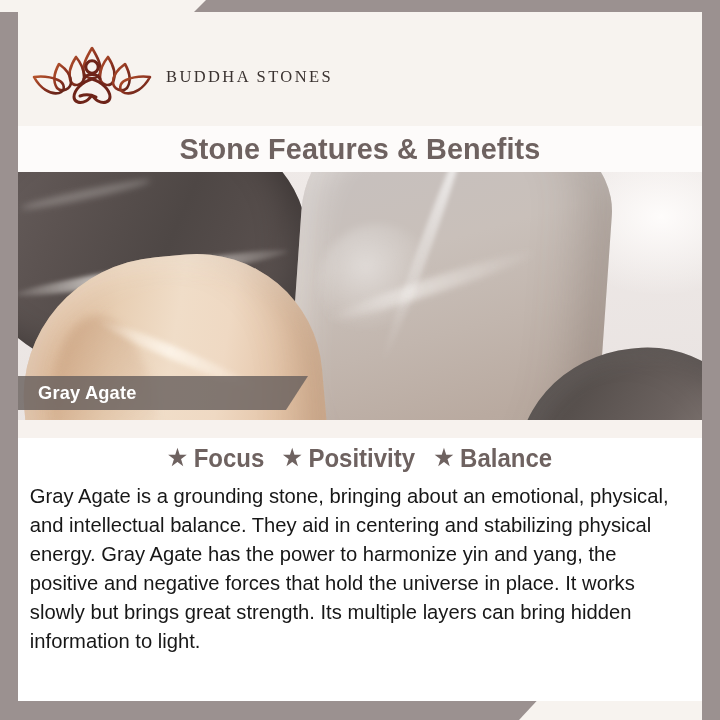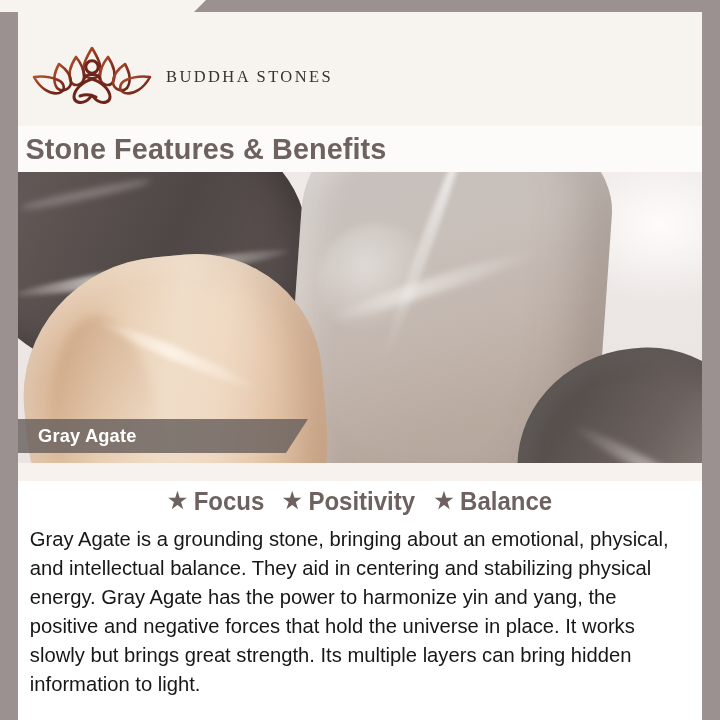--- a/index.html
+++ b/index.html
@@ -95,20 +95,21 @@
   }
 
   
   #title-banner {
     position: relative;
     margin: 2px 0 0 0;
     height: 46px;
     background: #fdfbf9;
     display: flex;
     align-items: center;
+    justify-content: center;
     box-shadow: 0 0 0 0 transparent;
   }
   #title-banner::before {
     content: "";
     position: absolute;
     left: 0; right: 0; top: 0; bottom: 0;
     background: #fdfbfa;
   }
   #page-title {
     position: relative;
@@ -118,21 +119,21 @@
     letter-spacing: 0.1px;
     color: #6e6260;
     white-space: nowrap;
     transform: scaleX(0.96);
   }
 
   
   #photo-wrap {
     position: relative;
     width: 100%;
-    height: 291px;
+    height: 248px;
     overflow: hidden;
     background: #8b8281;
   }
   #photo {
     position: absolute;
     inset: 0;
     background:
       
       radial-gradient(ellipse 150px 110px at 94% 18%, rgba(255,253,252,0.95) 0%, rgba(250,247,246,0.0) 72%),
       radial-gradient(ellipse 110px 90px at 50% 100%, rgba(255,255,255,0.35) 0%, rgba(255,255,255,0) 70%),

